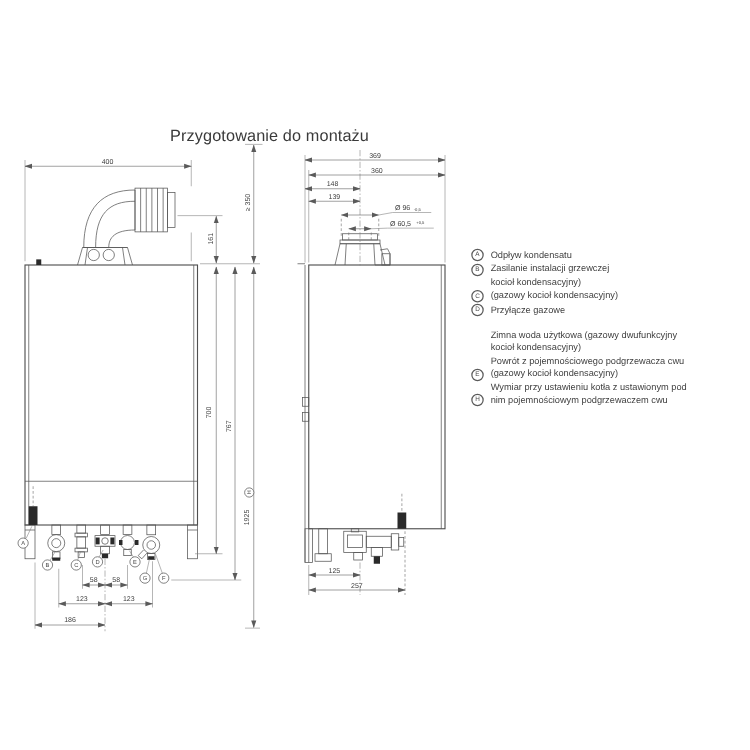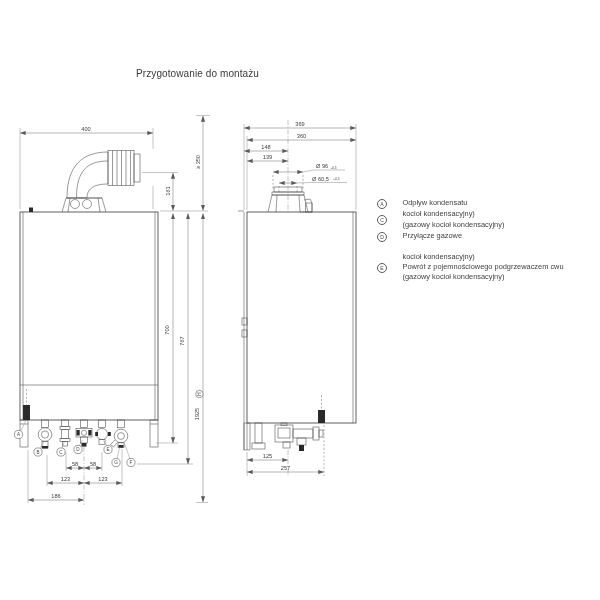--- a/index.html
+++ b/index.html
@@ -1,21 +1,21 @@
 <!DOCTYPE html>
 <html><head>
 <meta charset="utf-8">
 <style>
   html,body{margin:0;padding:0;}
   body{width:600px;height:600px;background:#ffffff;position:relative;overflow:hidden;
        font-family:"Liberation Sans",sans-serif;}
-  .title{position:absolute;left:136px;top:68px;font-size:10px;color:#3a3a3a;letter-spacing:.1px;}
+  .title{position:absolute;left:136px;top:101px;font-size:13px;color:#3a3a3a;letter-spacing:.1px;}
   .legend{position:absolute;left:377px;top:198px;width:224px;color:#3f3f3f;
           font-size:7.4px;line-height:10.4px;}
-  .li{display:flex;align-items:center;gap:10px;}
+  .li{display:flex;align-items:flex-end;}
   .li.gap{margin-top:10px;}
   .lc{flex:0 0 auto;width:8px;height:8px;border:.8px solid #5a5a5a;border-radius:50%;
       font-size:5.1px;line-height:8px;text-align:center;color:#4a4a4a;margin:1.4px 5.5px 0 0;}
   .lt{flex:1 1 auto;}
   svg.draw{position:absolute;left:0;top:0;}
   .bl{stroke:#4f4f4f;stroke-width:.9;fill:none;}
   .bl2{stroke:#555555;stroke-width:.6;fill:none;}
   .fd{fill:#2a2a2a;stroke:none;}
   .dim{stroke:#696969;stroke-width:.5;fill:none;}
   .ext{stroke:#7d7d7d;stroke-width:.45;fill:none;}
@@ -294,33 +294,47 @@
 </svg>
 
 <div class="legend">
   <div class="li">
     <span class="lc">A</span>
     <div class="lt">
         <div>Odpływ kondensatu</div>
       </div>
   </div>
   <div class="li">
+    <span class="lc">B</span>
+    <div class="lt">
+        <div>Zasilanie instalacji grzewczej</div>
+      </div>
+  </div>
+  <div class="li">
     <span class="lc">C</span>
     <div class="lt">
       <div>kocioł kondensacyjny)</div>
       <div>(gazowy kocioł kondensacyjny)</div>
     </div>
   </div>
   <div class="li">
     <span class="lc">D</span>
     <div class="lt">
         <div>Przyłącze gazowe</div>
       </div>
   </div>
   <div class="li gap">
     <span class="lc">E</span>
     <div class="lt">
+      <div>Zimna woda użytkowa (gazowy dwufunkcyjny</div>
       <div>kocioł kondensacyjny)</div>
-      <div>Powrót z pojemnościowego podgrzewaczem cwu</div>
+      <div>Powrót z pojemnościowego podgrzewacza cwu</div>
       <div>(gazowy kocioł kondensacyjny)</div>
     </div>
   </div>
+  <div class="li">
+    <span class="lc">H</span>
+    <div class="lt">
+      <div>Wymiar przy ustawieniu kotła z ustawionym pod</div>
+      <div>nim pojemnościowym podgrzewaczem cwu</div>
+    </div>
+  </div>
 </div>
 
 </body></html>

